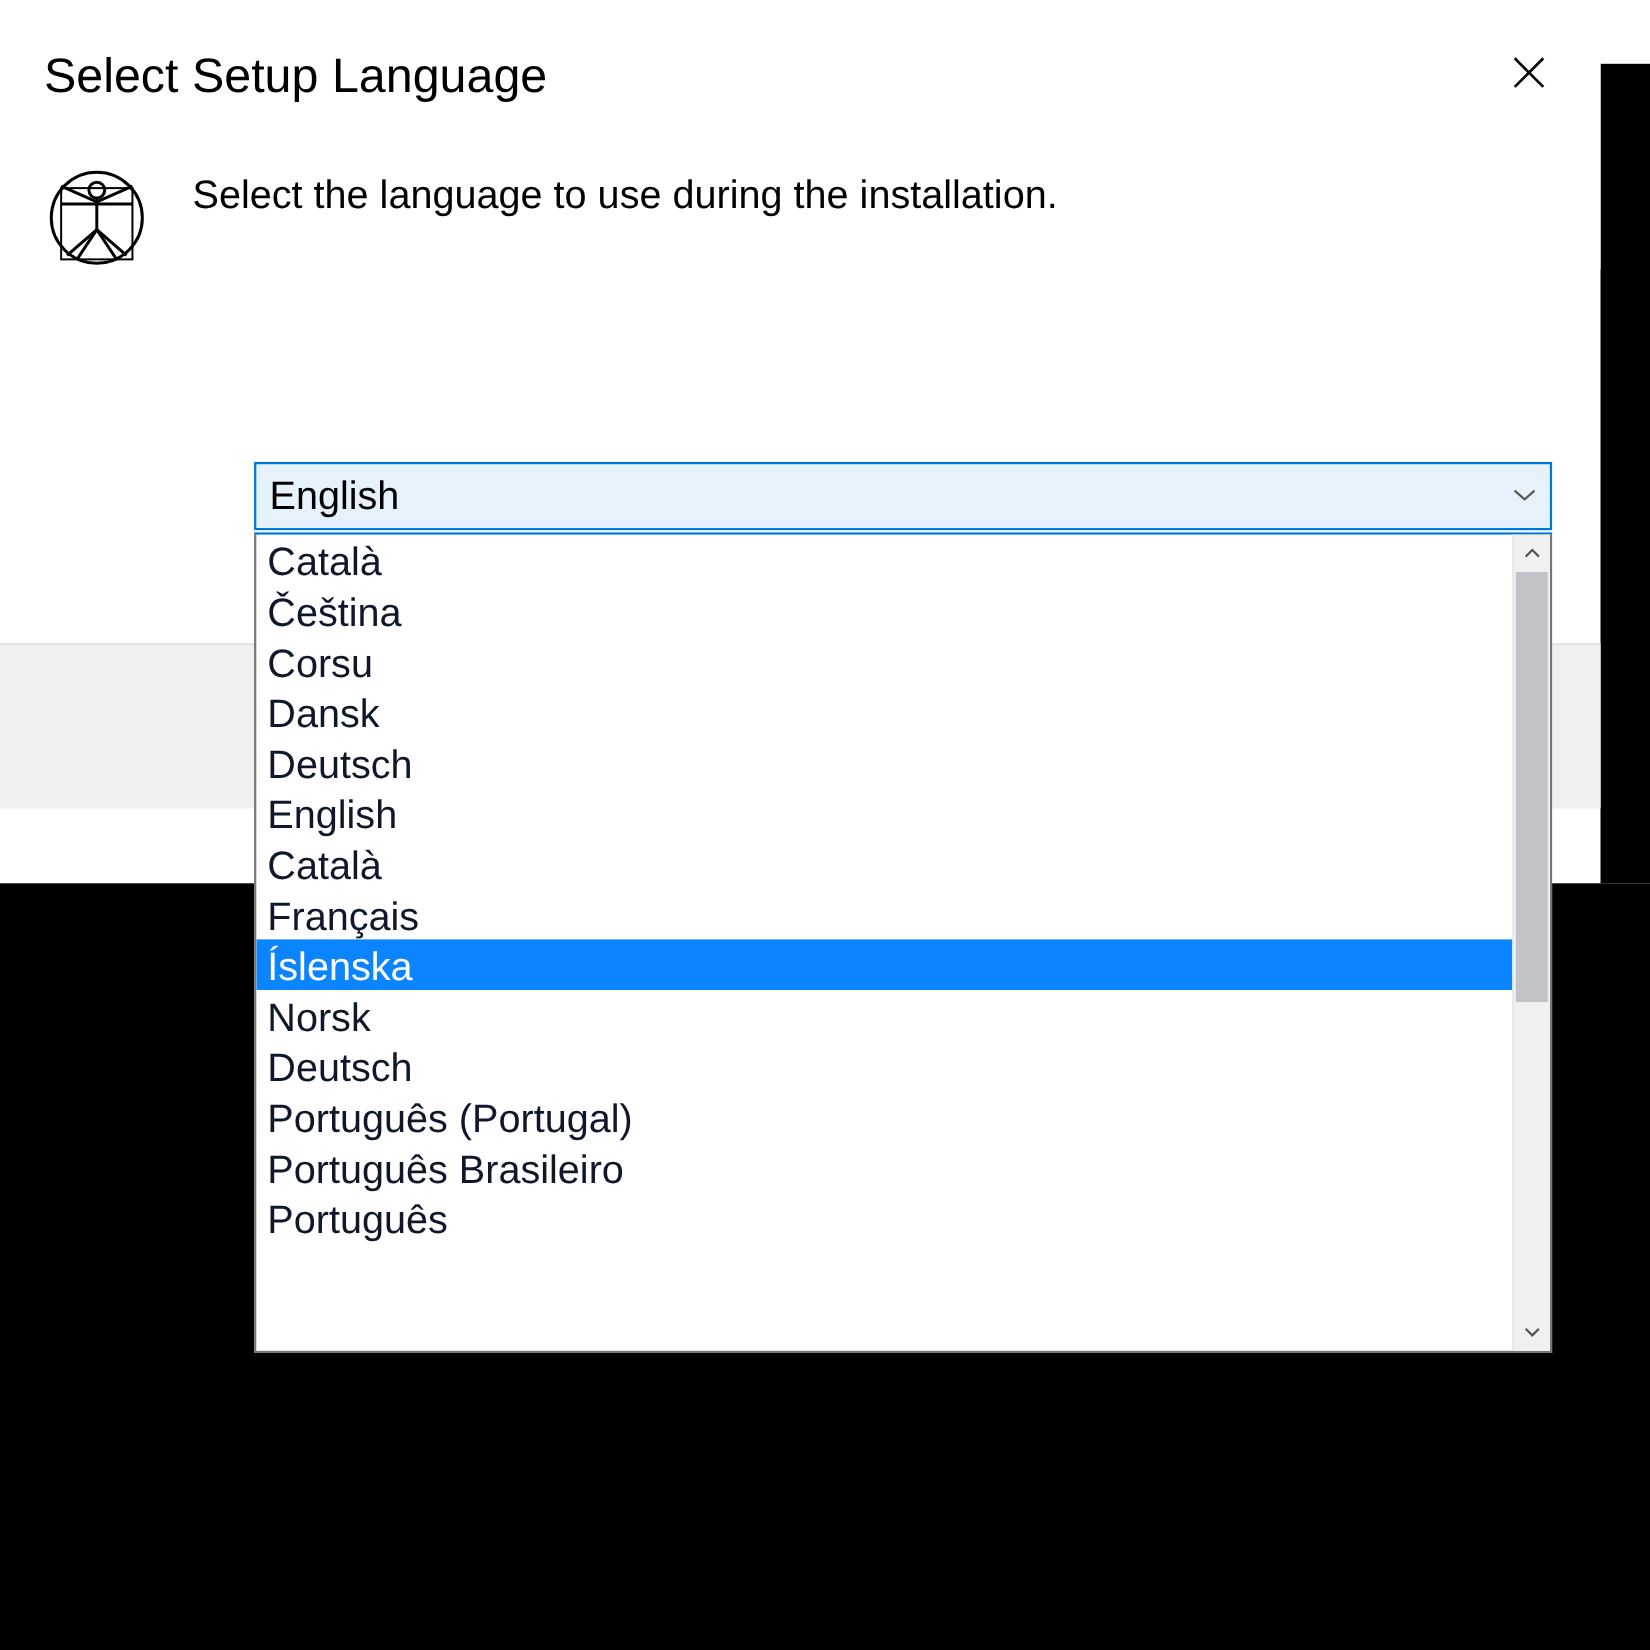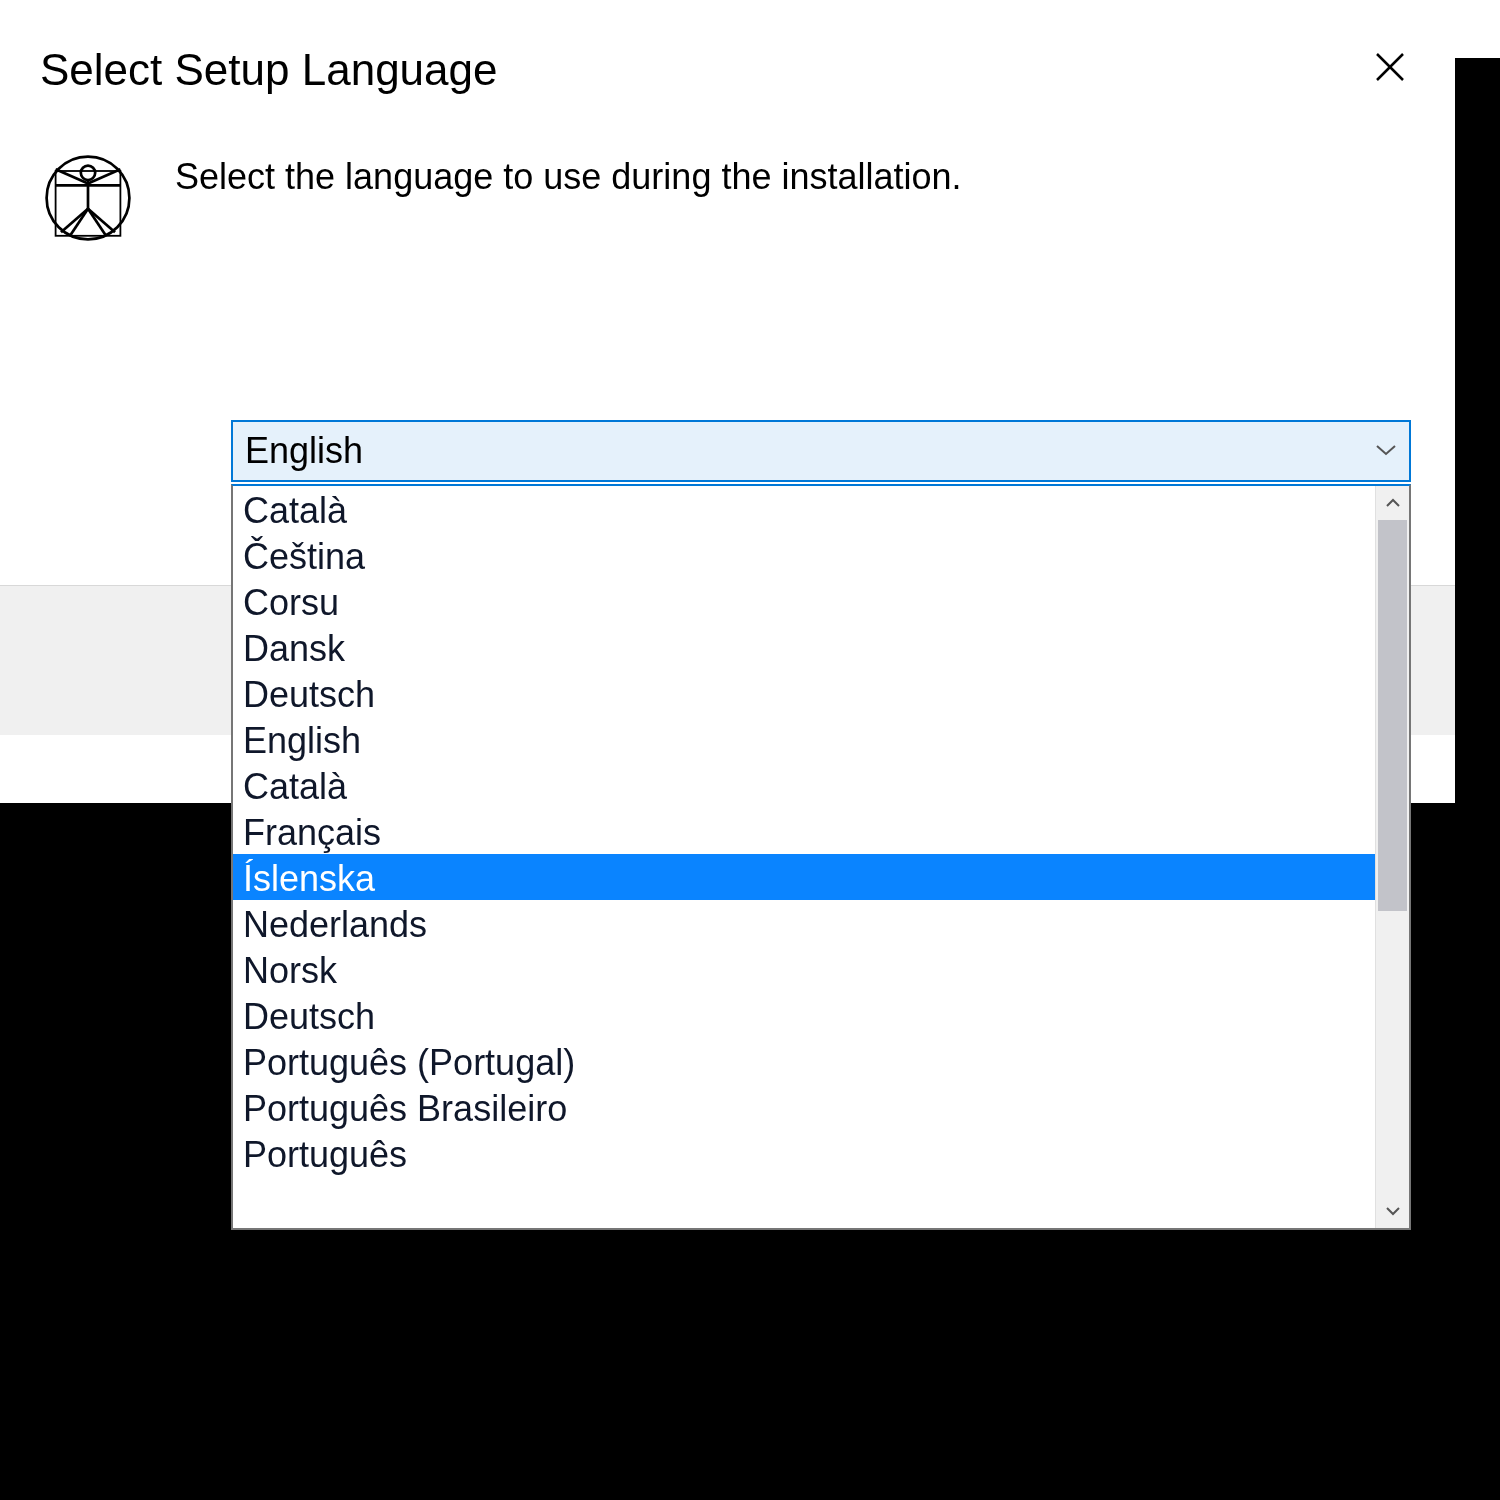--- a/index.html
+++ b/index.html
@@ -231,21 +231,20 @@
     <div class="option-list" id="option-list">
         <div class="option">Català</div>
         <div class="option">Čeština</div>
         <div class="option">Corsu</div>
         <div class="option">Dansk</div>
         <div class="option">Deutsch</div>
         <div class="option">English</div>
         <div class="option">Català</div>
         <div class="option">Français</div>
         <div class="option selected">Íslenska</div>
-        <div class="option">Nederlands</div>
         <div class="option">Norsk</div>
         <div class="option">Deutsch</div>
         <div class="option">Português (Portugal)</div>
         <div class="option">Português Brasileiro</div>
         <div class="option">Português</div>
       </div>
     <div class="scrollbar">
       <div class="scroll-btn">
         <svg width="16" height="10" viewBox="0 0 16 10">
             <polyline points="2,8 8,2 14,8" fill="none" stroke="#555" stroke-width="2"></polyline>

